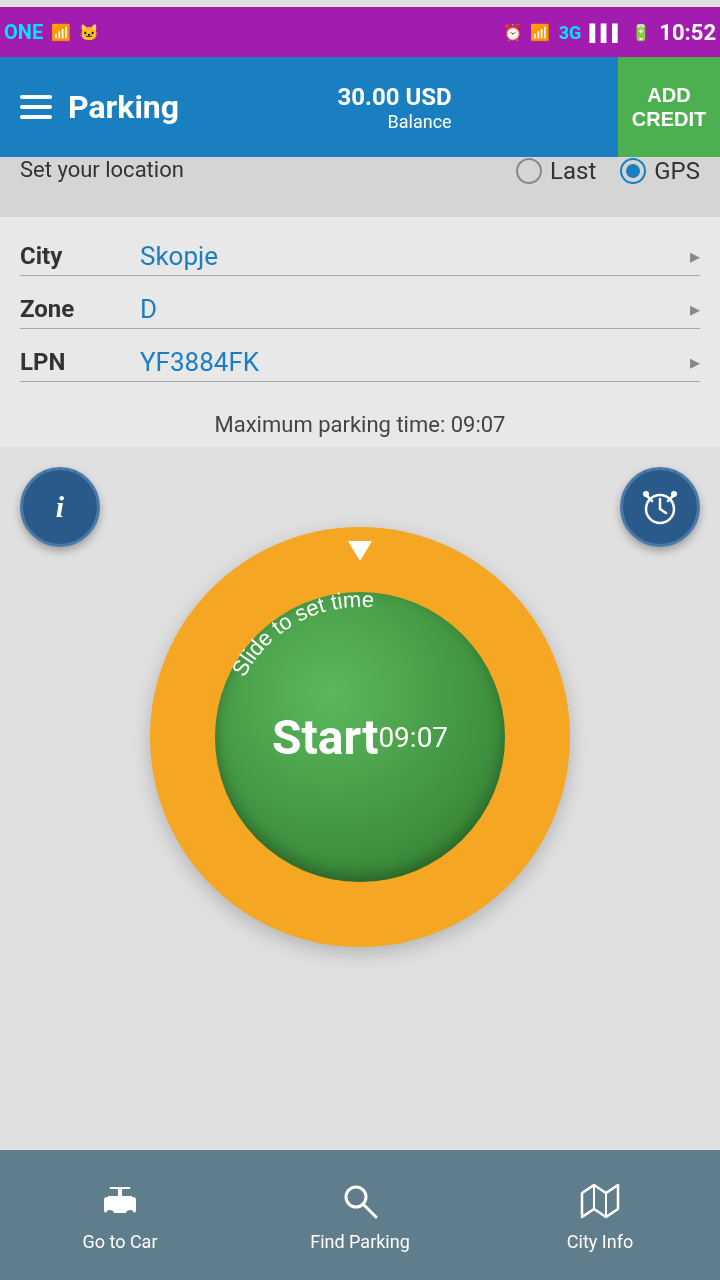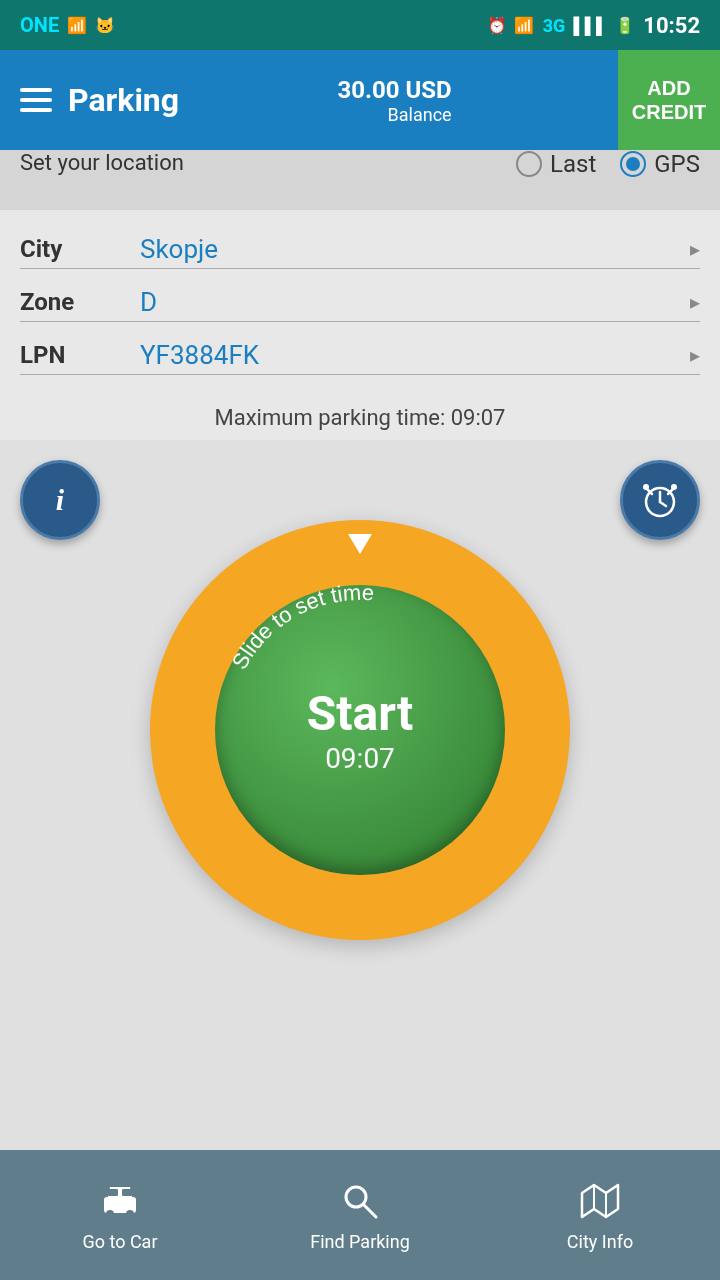--- a/index.html
+++ b/index.html
@@ -9,28 +9,29 @@
       font-family: 'Roboto', Arial, sans-serif;
       background: #e0e0e0;
       overflow: hidden;
       position: relative;
     }
 
     
     #status-bar {
       width: 720px;
       height: 50px;
-      background: #0f766e;
+      background: #a21caf;
       display: flex;
       align-items: center;
       justify-content: space-between;
-      padding: 0 20px;
+      padding: 0 4px;
       color: #fff;
       font-size: 18px;
       font-weight: bold;
+      margin-top: 7px;
     }
     .status-left {
       display: flex;
       align-items: center;
       gap: 8px;
     }
     .status-right {
       display: flex;
       align-items: center;
       gap: 8px;
@@ -243,21 +244,21 @@
       justify-content: center;
       position: relative;
       box-shadow: 0 6px 20px rgba(0,0,0,0.2);
     }
     .inner-circle {
       width: 290px;
       height: 290px;
       border-radius: 50%;
       background: radial-gradient(circle at 40% 35%, #5cb85c, #2d7a2d);
       display: flex;
-      flex-direction: column;
+      flex-direction: row;
       align-items: center;
       justify-content: center;
       cursor: pointer;
       box-shadow: inset 0 -6px 16px rgba(0,0,0,0.3);
     }
     .start-text {
       color: #fff;
       font-size: 48px;
       font-weight: bold;
     }

